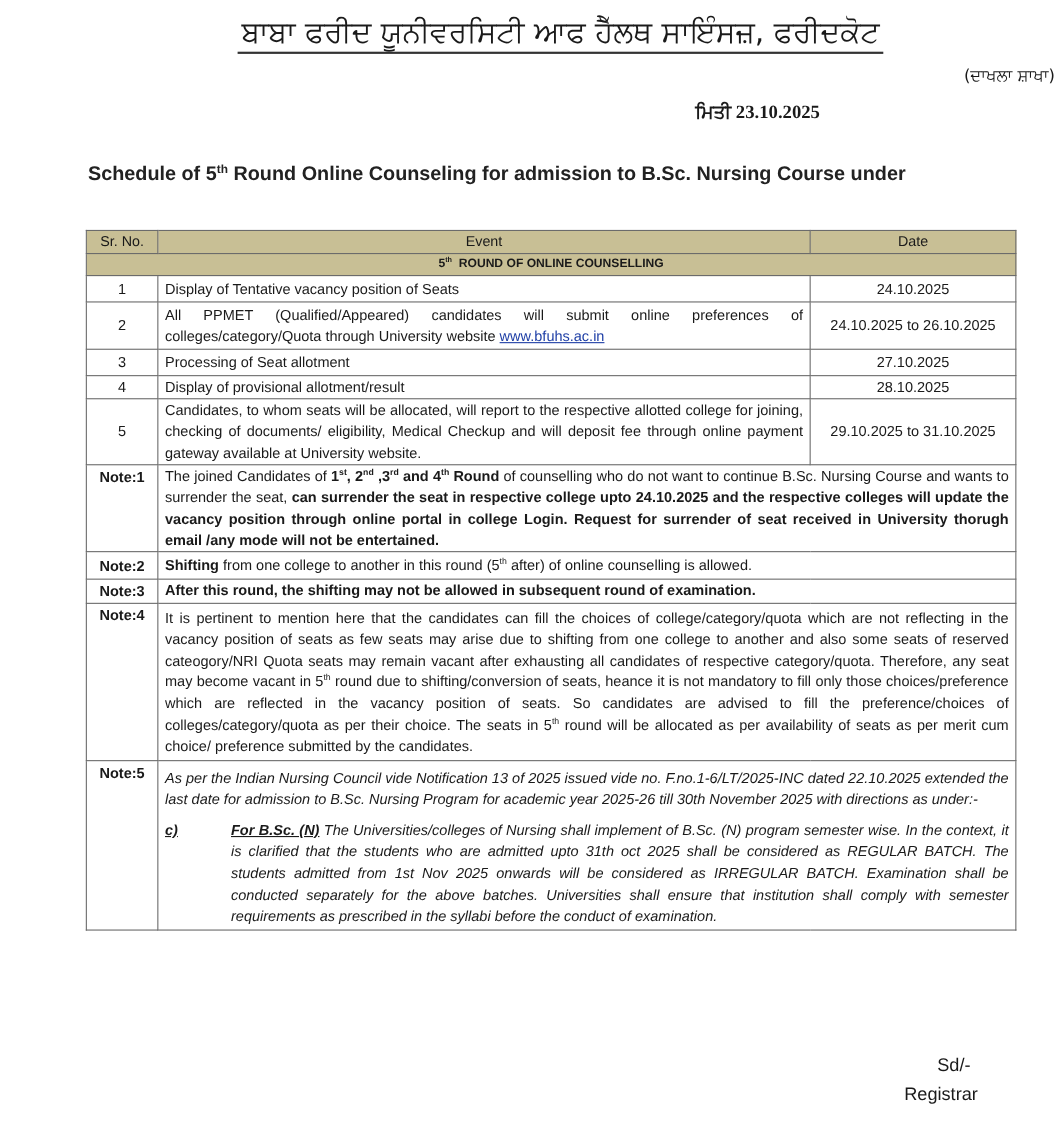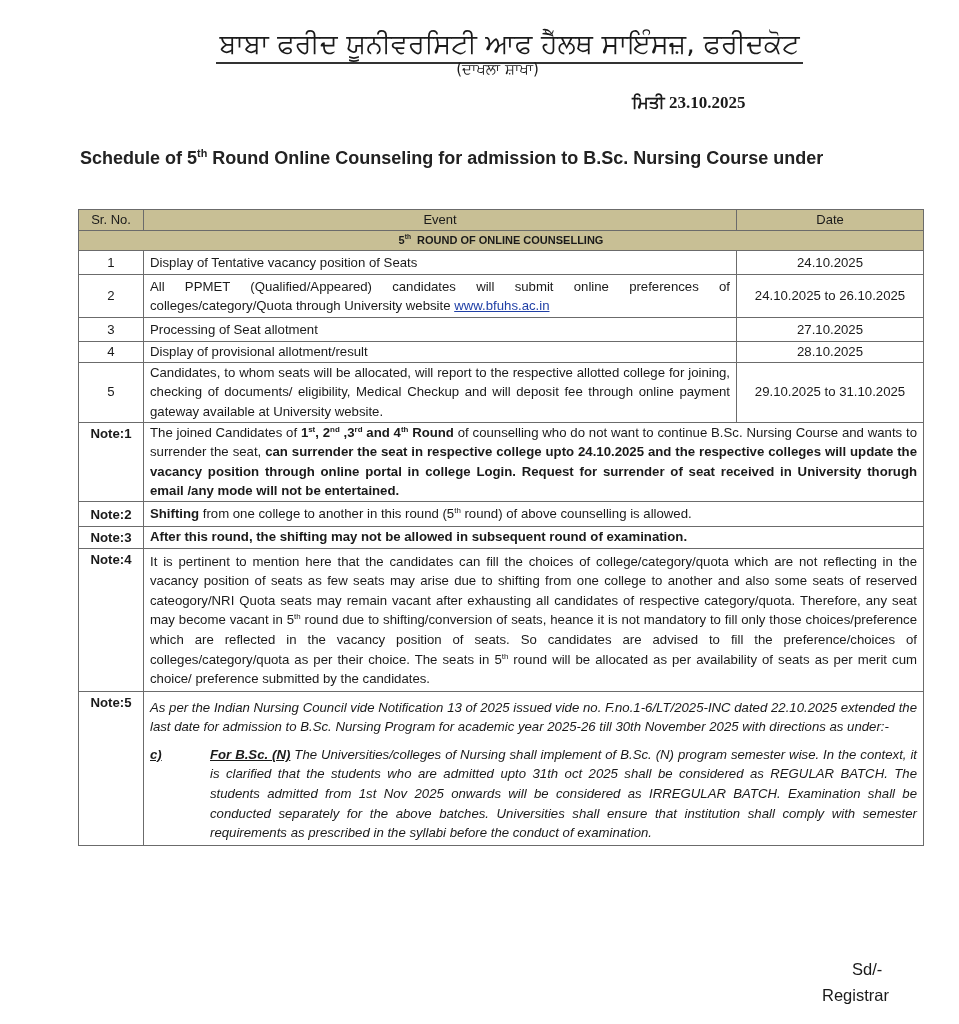--- a/index.html
+++ b/index.html
@@ -1,29 +1,29 @@
 <!DOCTYPE html>
 <html><head>
   <meta charset="utf-8">
   <style>
     html, body { margin: 0; padding: 0; background: #ffffff; }
     body {
       width: 959px; height: 1024px; position: relative; overflow: hidden;
       font-family: "Liberation Sans", sans-serif; color: #1a1a1a;
     }
     .uni-title {
-      position: absolute; top: 28px; left: 0; width: 959px; text-align: center;
+      position: absolute; top: 14px; left: 0; width: 959px; text-align: center;
       font-family: "DejaVu Sans", sans-serif; font-size: 27px; font-weight: normal;
     }
     .uni-title span {
       display: inline-block; border-bottom: 2px solid #333; padding: 0 4px 2px 4px;
       margin-left: 60px;
     }
     .branch {
-      position: absolute; top: 60px; left: 0; width: 959px; text-align: center;
+      position: absolute; top: 60px; left: 0; width: 959px; text-align: right;
       font-family: "DejaVu Sans", sans-serif; font-size: 15px; padding-left: 36px; box-sizing: border-box;
     }
     .date-line {
       position: absolute; top: 92px; left: 632px; font-size: 17px; font-weight: bold;
       font-family: "Liberation Serif", serif;
     }
     .date-line .lbl { font-family: "DejaVu Sans", sans-serif; }
     .doc-title {
       position: absolute; top: 146px; left: 80px; width: 800px; text-align: left;
       font-size: 18px; font-weight: bold; line-height: 24px; color: #222;
@@ -108,21 +108,21 @@
 
   <tr>
     <td class="c-sr note-lbl">Note:1</td>
     <td class="c-ev" colspan="2">
       <span>The joined Candidates of </span><b>1</b><sup class="b">st</sup><b>, </b><b>2</b><sup class="b">nd</sup><b> ,</b><b>3</b><sup class="b">rd</sup><b> and </b><b>4</b><sup class="b">th</sup><b> Round</b><span> of counselling who do not want to continue B.Sc. Nursing Course and wants to surrender the seat, </span><b>can surrender the seat in respective college upto 24.10.2025 and the respective colleges will update the vacancy position through online portal in college Login. Request for surrender of seat received in University thorugh email /any mode will not be entertained.</b>
     </td>
   </tr>
   <tr style="height:25px">
     <td class="c-sr note-lbl" style="vertical-align:middle !important">Note:2</td>
     <td class="c-ev" colspan="2">
-      <b>Shifting</b><span> from one college to another in this round (5</span><sup>th</sup><span> round) of above counselling is allowed.</span>
+      <b>Shifting</b><span> from one college to another in this round (5</span><sup>th</sup><span> after) of online counselling is allowed.</span>
     </td>
   </tr>
   <tr style="height:19px">
     <td class="c-sr note-lbl">Note:3</td>
     <td class="c-ev" colspan="2"><b>After this round, the shifting may not be allowed in subsequent round of examination.</b></td>
   </tr>
   <tr>
     <td class="c-sr note-lbl">Note:4</td>
     <td class="c-ev" colspan="2" style="padding-top:3px;padding-bottom:2px">
       <span>It is pertinent to mention here that the candidates can fill the choices of college/category/quota which are not reflecting in the vacancy position of seats as few seats may arise due to shifting from one college to another and also some seats of reserved cateogory/NRI Quota seats may remain vacant after exhausting all candidates of respective category/quota. Therefore, any seat may become vacant in 5</span><sup>th</sup><span>  round due to shifting/conversion of seats, heance it is not mandatory to fill only those choices/preference which are reflected in the vacancy position of seats. So candidates are advised to fill the preference/choices of colleges/category/quota as per their choice. The seats in 5</span><sup>th</sup><span>  round will be allocated as per availability of seats as per merit cum choice/ preference submitted by the candidates.</span>

